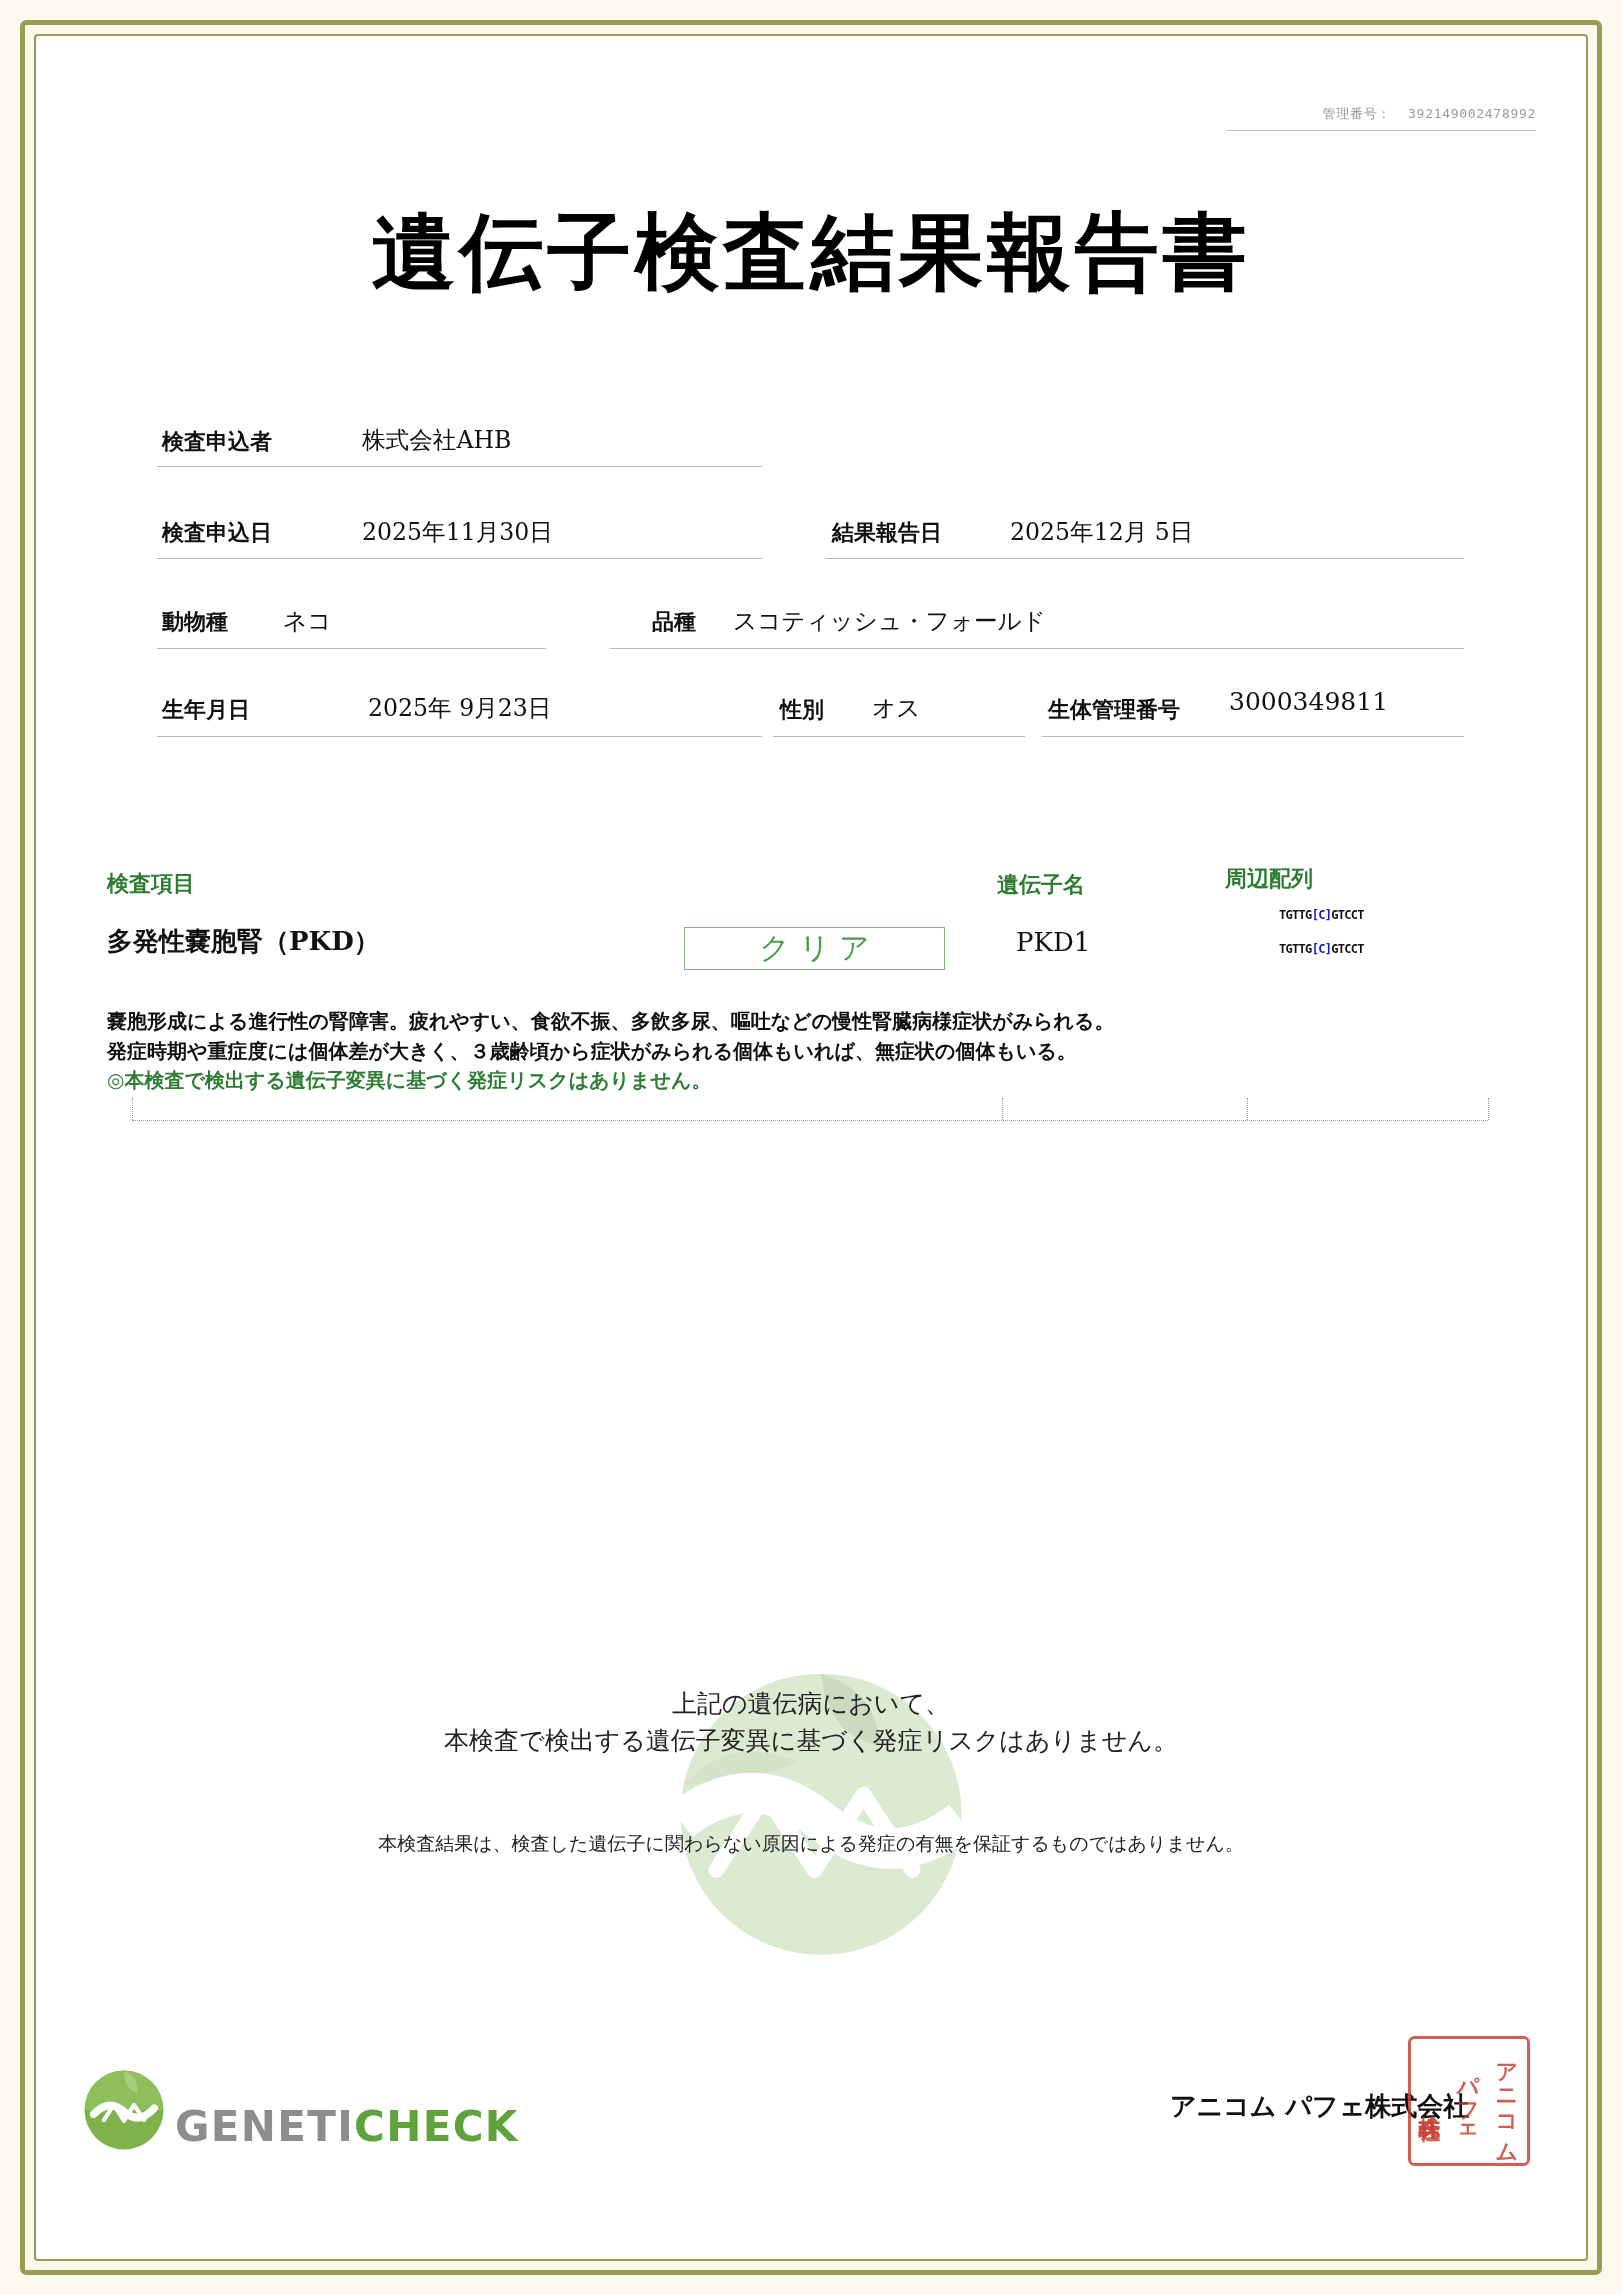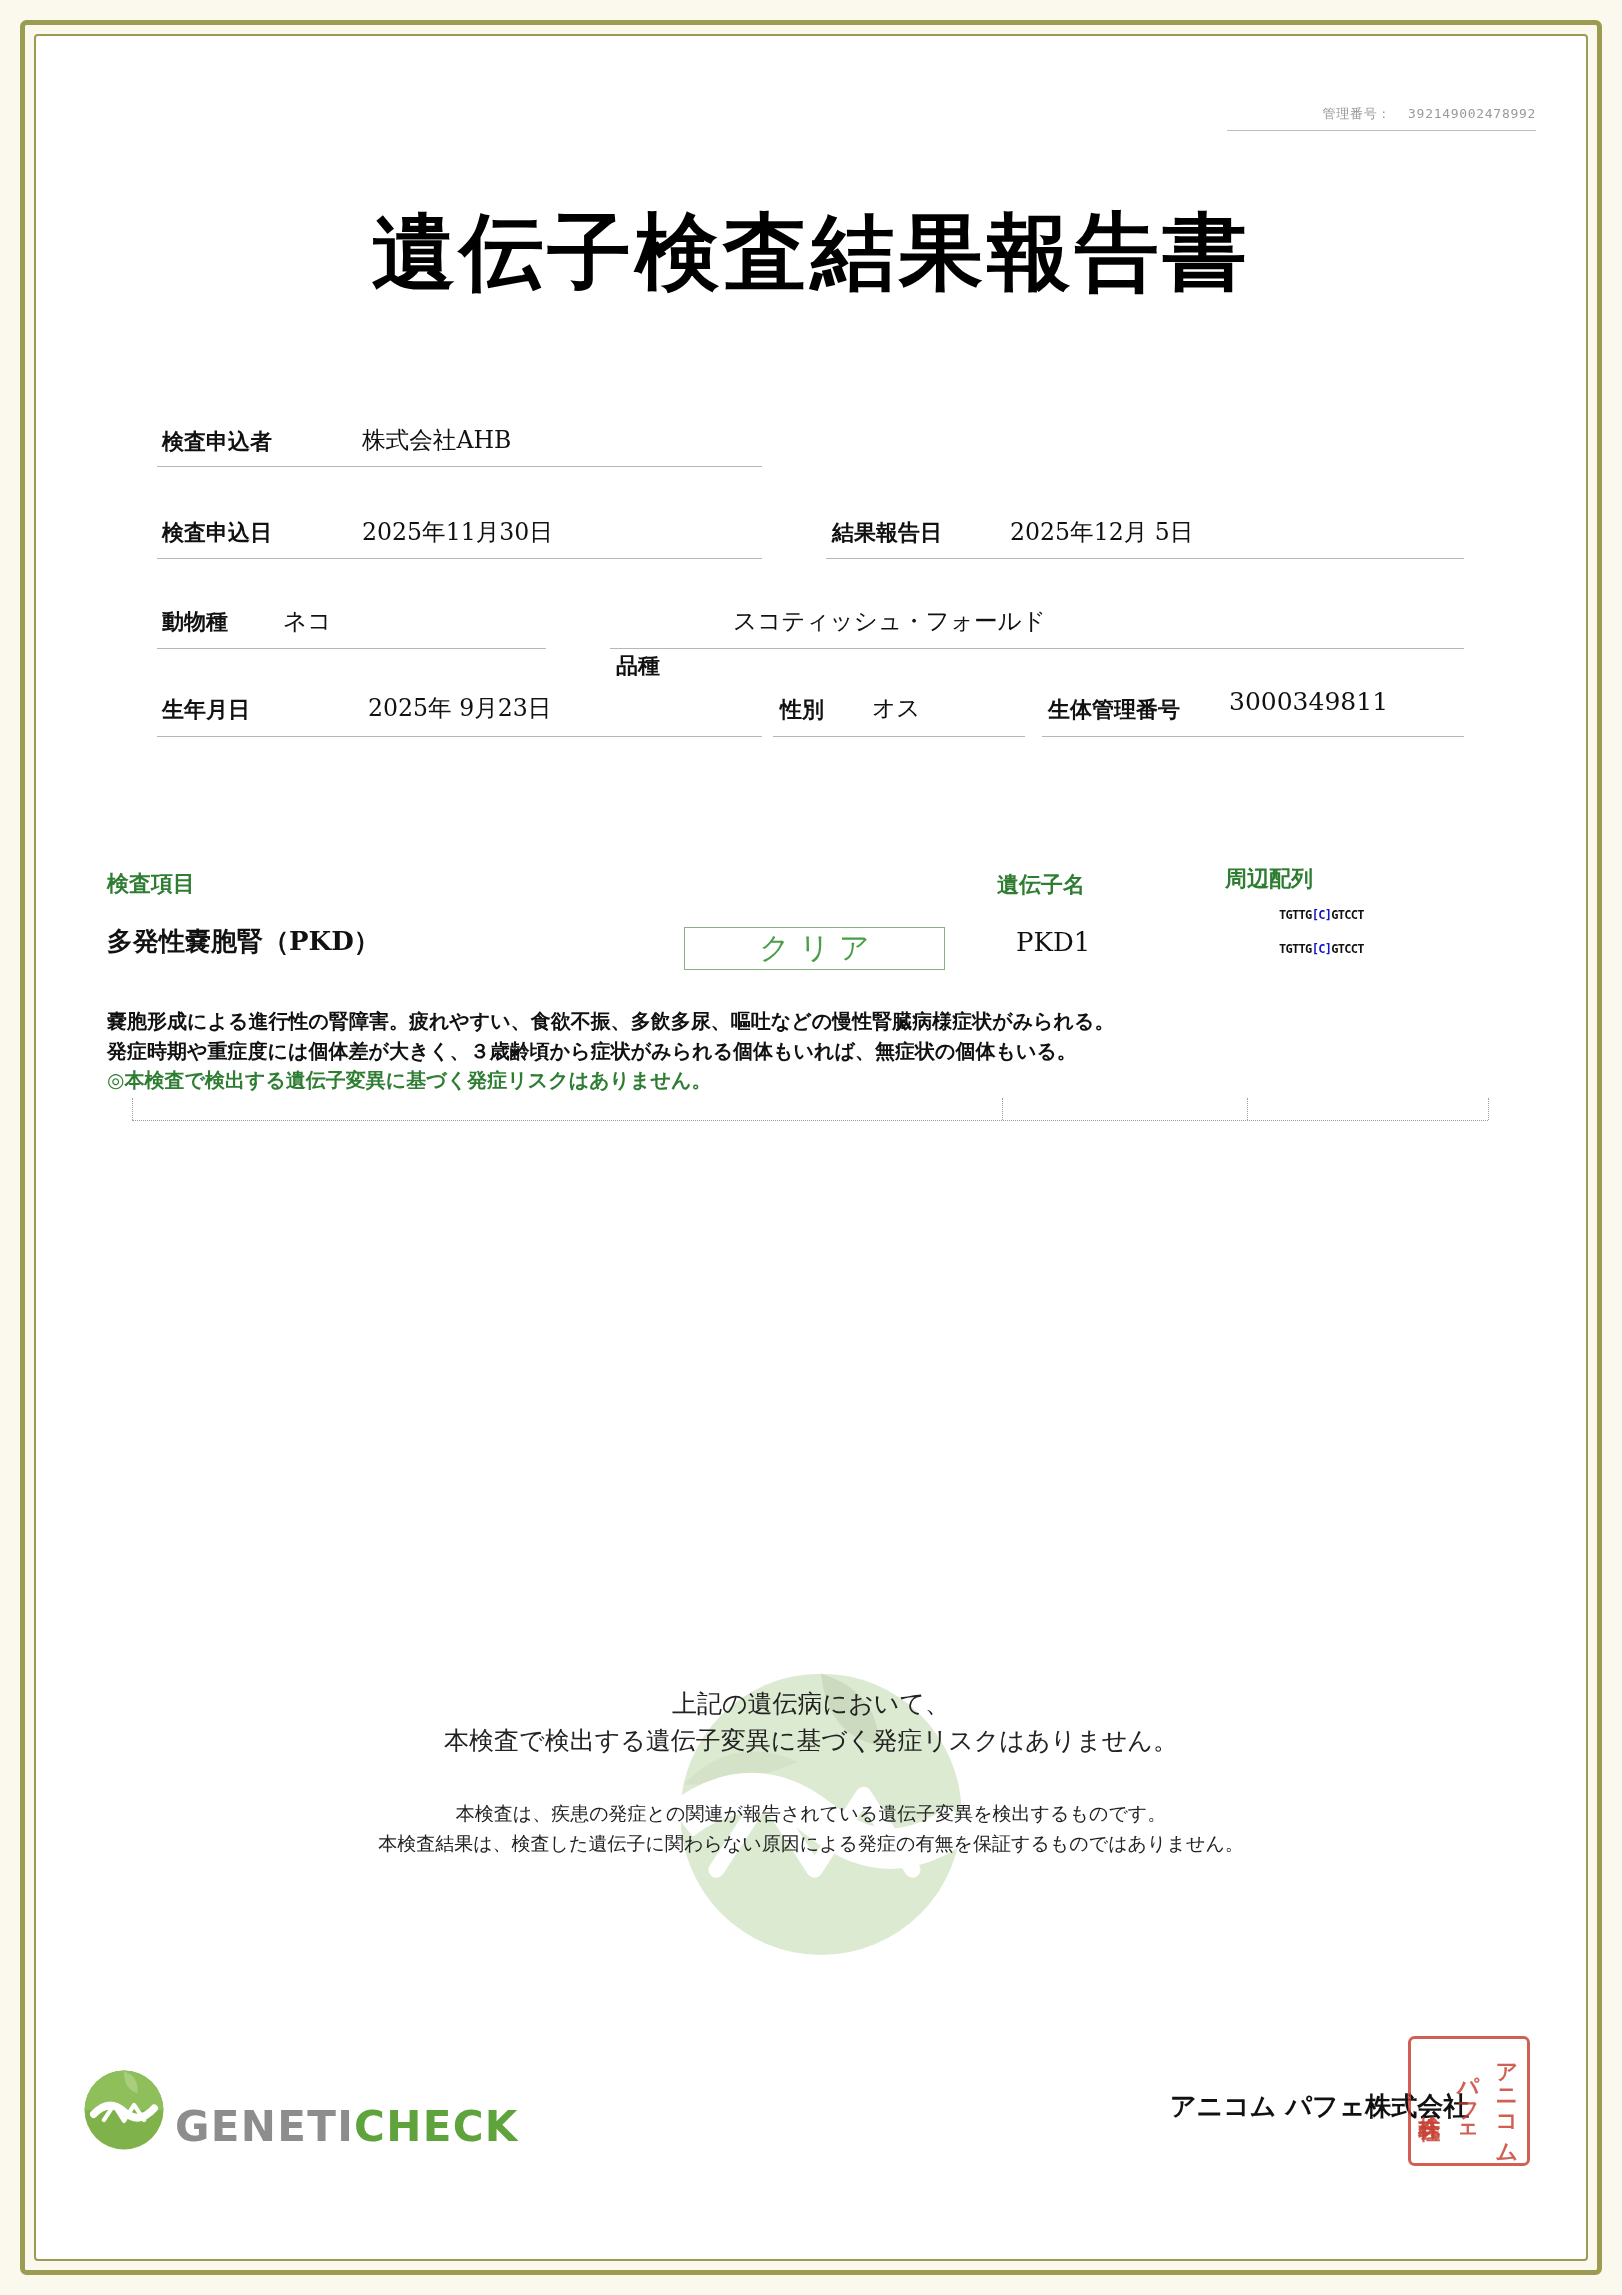--- a/index.html
+++ b/index.html
@@ -107,21 +107,21 @@
   <div class="abs lbl" style="top:518px; left:162px;">検査申込日</div>
   <div class="abs val" style="top:516px; left:362px;">2025年11月30日</div>
   <div class="abs uline" style="top:558px; left:157px; width:605px;"></div>
   <div class="abs lbl" style="top:518px; left:832px;">結果報告日</div>
   <div class="abs val" style="top:516px; left:1010px;">2025年12月 5日</div>
   <div class="abs uline" style="top:558px; left:826px; width:638px;"></div>
 
   <div class="abs lbl" style="top:607px; left:162px;">動物種</div>
   <div class="abs val" style="top:605px; left:283px;">ネコ</div>
   <div class="abs uline" style="top:648px; left:157px; width:389px;"></div>
-  <div class="abs lbl" style="top:607px; left:616px;margin-top:44px;">品種</div>
+  <div class="abs lbl" style="top:607px; left:652px;">品種</div>
   <div class="abs val" style="top:605px; left:733px;">スコティッシュ・フォールド</div>
   <div class="abs uline" style="top:648px; left:610px; width:854px;"></div>
 
   <div class="abs lbl" style="top:695px; left:162px;">生年月日</div>
   <div class="abs val" style="top:692px; left:368px;">2025年 9月23日</div>
   <div class="abs uline" style="top:736px; left:157px; width:605px;"></div>
   <div class="abs lbl" style="top:695px; left:780px;">性別</div>
   <div class="abs val" style="top:692px; left:872px;">オス</div>
   <div class="abs uline" style="top:736px; left:773px; width:252px;"></div>
   <div class="abs lbl" style="top:695px; left:1048px;">生体管理番号</div>
@@ -158,21 +158,20 @@
         <path d="M255 30 Q340 55 345 140 Q265 125 255 30 Z" fill="#6f9b4e"></path>
         <path d="M45 200 Q120 120 220 165 Q140 200 45 200 Z" fill="#86b262"></path>
         <path d="M40 255 Q150 170 255 255 Q360 340 470 255" stroke="#ffffff" stroke-width="62" fill="none"></path>
         <path d="M95 330 L170 215 L245 330 L320 215 L395 330" stroke="#ffffff" stroke-width="24" fill="none" stroke-linecap="round" stroke-linejoin="round"></path>
       </g>
     </svg>
   </div>
 
   <div class="abs center-line sum2 sans">本検査で検出する遺伝子変異に基づく発症リスクはありません。</div>
   <div class="abs center-line sum1 sans">上記の遺伝病において、</div>
-  <div class="abs center-line note note1 sans">本検査は、疾患の発症との関連が報告されている遺伝子変異を検出するものです。</div>
   <div class="abs center-line note note2 sans">本検査結果は、検査した遺伝子に関わらない原因による発症の有無を保証するものではありません。</div>
 
   <div class="abs logo-wrap">
     <svg width="84" height="84" viewBox="0 0 100 100">
       <circle cx="50" cy="50" r="47" fill="#7fb24a"></circle>
       <path d="M3 50 A47 47 0 0 1 97 50 Z" fill="#8fbf5a"></path>
       <path d="M50 4 Q68 10 66 30 Q50 26 50 4 Z" fill="#a9cd7f"></path>
       <path d="M14 55 Q32 36 50 52 Q68 68 86 48" stroke="#ffffff" stroke-width="9" fill="none" stroke-linecap="round"></path>
       <path d="M26 62 L38 44 L50 63 L62 44 L74 62" stroke="#ffffff" stroke-width="5" fill="none" stroke-linecap="round" stroke-linejoin="round"></path>
     </svg>

